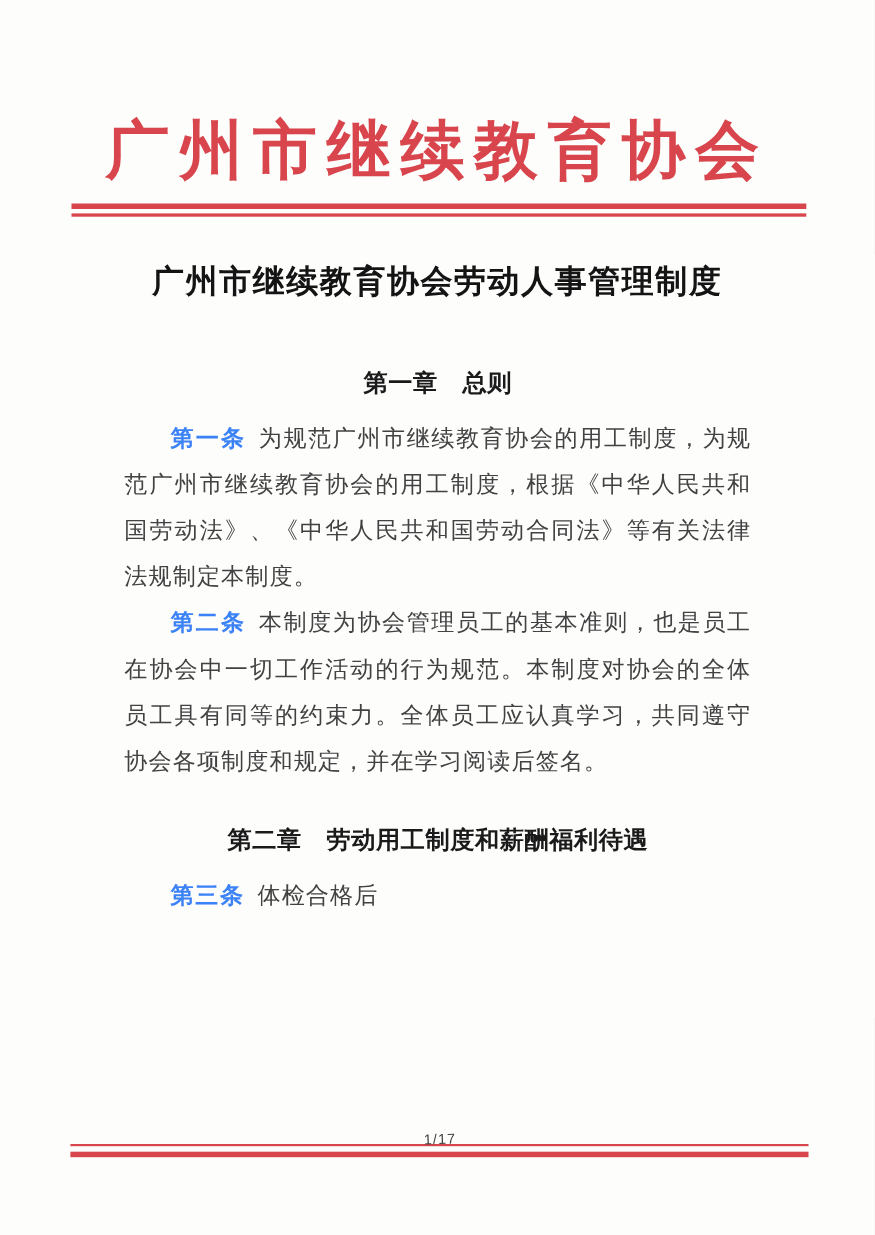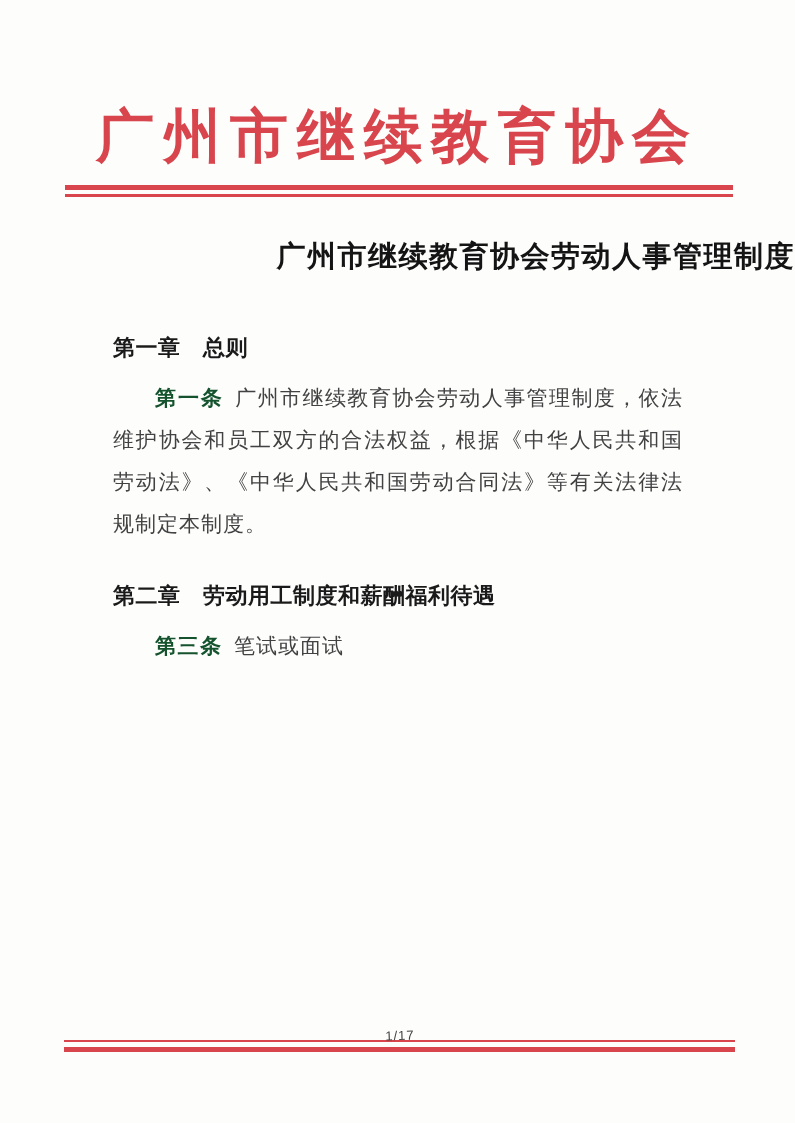--- a/index.html
+++ b/index.html
@@ -30,29 +30,30 @@
     letter-spacing:9px;
     white-space:nowrap;
   }
   .rule-group{margin:9px 62px 0 65px;}
   .rule{background:var(--accent-red);}
   .rule.thick{height:5px;}
   .rule.thin{height:3px;margin-top:4px;}
   
   .doc-title{
     margin-top:38px;
-    text-align:right;
+    text-align:center;
     font-size:29px;
     line-height:42px;
     font-weight:bold;
     letter-spacing:1.5px;
     color:#141414;
     white-space:nowrap;
   }
   .chapter-heading{
+    text-align:center;
     font-size:22px;
     line-height:30px;
     font-weight:bold;
     letter-spacing:0.5px;
     color:var(--heading-text);
     white-space:nowrap;
   }
   .chapter-heading.first{margin-top:56px;}
   .chapter-heading.second{margin-top:36px;margin-bottom:6px;}
   
@@ -62,21 +63,21 @@
     font-size:21px;
     line-height:42px;
     letter-spacing:1px;
     text-align:justify;
     text-indent:2em;
     color:var(--body-text);
   }
   .article + .article{margin-top:0;}
   .article-label{
     font-weight:bold;
-    color:#14532d;
+    color:#3b82f6;
     margin-right:0.55em;
     letter-spacing:1.5px;
   }
   
   .page-footer{
     position:absolute;
     left:64px;right:60px;top:1040px;
   }
   .page-footer .rule.thin{height:2px;margin:0 0 5px 0;}
   .page-footer .rule.thick{height:5px;}
@@ -103,26 +104,27 @@
       <div class="rule thin"></div>
     </div>
   </header>
 
   <h1 class="doc-title">广州市继续教育协会劳动人事管理制度</h1>
 
   <main class="body-block">
 
     <h2 class="chapter-heading first">第一章　总则</h2>
 
-    <p class="article"><b class="article-label">第一条</b><span>广州市继续教育协会劳动人事管理制度，依法维护协会和员工双方的合法权益，根据《中华人民共和国劳动法》、《中华人民共和国劳动合同法》等有关法律法规制定本制度。</span></p>
+    <p class="article"><b class="article-label">第一条</b><span>为规范广州市继续教育协会的用工制度，为规范广州市继续教育协会的用工制度，根据《中华人民共和国劳动法》、《中华人民共和国劳动合同法》等有关法律法规制定本制度。</span></p>
 
+    <p class="article"><b class="article-label">第二条</b><span>本制度为协会管理员工的基本准则，也是员工在协会中一切工作活动的行为规范。本制度对协会的全体员工具有同等的约束力。全体员工应认真学习，共同遵守协会各项制度和规定，并在学习阅读后签名。</span></p>
 
     <h2 class="chapter-heading second">第二章　劳动用工制度和薪酬福利待遇</h2>
 
-    <p class="article"><b class="article-label">第三条</b><span>笔试或面试</span></p>
+    <p class="article"><b class="article-label">第三条</b><span>体检合格后</span></p>
 
 
 
   </main>
 
   <footer class="page-footer">
     <span class="page-number">1/17</span>
     <div class="rule thin"></div>
     <div class="rule thick"></div>
   </footer>

